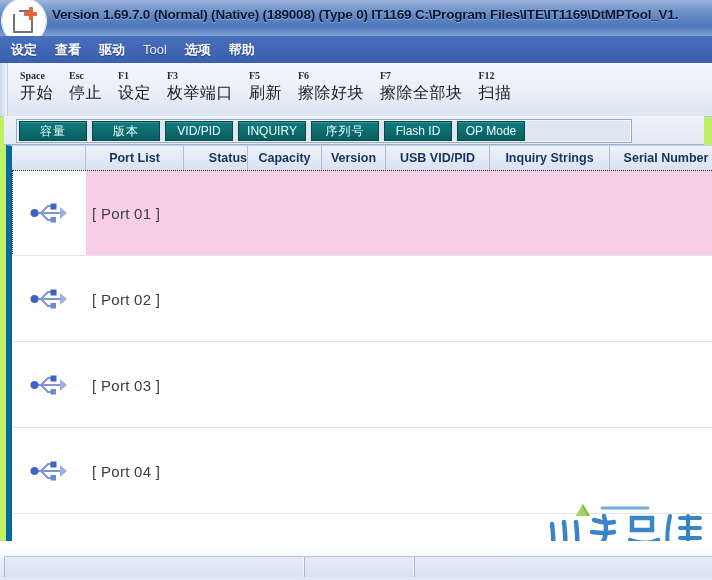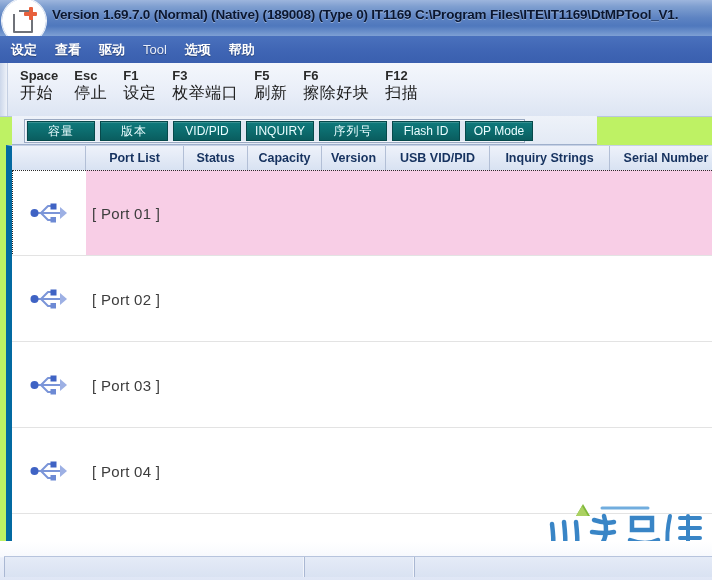--- a/index.html
+++ b/index.html
@@ -67,26 +67,26 @@
     border-bottom:1px solid #b9c6de;
     overflow:hidden;
   }
   .tb-edge{position:absolute;left:0;top:0;width:7px;height:53px;
     background:linear-gradient(to right,#ccd7ea,#eef2f9);border-right:1px solid #c4cfe2;}
   .tb-items{position:absolute;left:12px;top:0;height:53px;display:flex;align-items:flex-start;}
   .tb-btn{
     display:flex;flex-direction:column;align-items:flex-start;justify-content:flex-start;
     padding:6px 8px 0 8px;cursor:default;white-space:nowrap;
   }
-  .tb-key{font-size:13px;font-weight:bold;color:#2a2a2a;line-height:14px;}
+  .tb-key{font-size:10px;font-weight:bold;color:#2a2a2a;line-height:14px;font-family:Liberation Serif, serif;}
   .tb-lbl{font-size:16px;color:#1b1b1b;line-height:20px;letter-spacing:.5px;}
 
   
   .tabstrip{
-    position:absolute;left:12px;top:116px;width:585px;height:28px;
+    position:absolute;left:4px;top:116px;width:700px;height:28px;
     background:linear-gradient(to bottom,#eef2f9,#e3eaf5);
     border-bottom:1px solid #9fb0cc;
   }
   .tabstrip-inner{
     position:absolute;left:12px;top:3px;right:72px;height:22px;
     border:1px solid #9aa9c2;background:#dfe6f2;
     box-shadow:inset 0 0 0 1px #f3f6fb;
     display:flex;align-items:center;
   }
   .tab{
@@ -220,20 +220,24 @@
           <div class="tb-key">F3</div>
           <div class="tb-lbl">枚举端口</div>
         </div>
         <div class="tb-btn">
           <div class="tb-key">F5</div>
           <div class="tb-lbl">刷新</div>
         </div>
         <div class="tb-btn">
           <div class="tb-key">F6</div>
           <div class="tb-lbl">擦除好块</div>
+        </div>
+        <div class="tb-btn">
+          <div class="tb-key">F7</div>
+          <div class="tb-lbl">擦除全部块</div>
         </div>
         <div class="tb-btn">
           <div class="tb-key">F12</div>
           <div class="tb-lbl">扫描</div>
         </div>
       </div>
   </div>
 
   <div class="tabstrip">
     <div class="tabstrip-inner" id="tabstrip-inner">
@@ -244,21 +248,21 @@
         <div class="tab cjk">序列号</div>
         <div class="tab">Flash ID</div>
         <div class="tab">OP Mode</div>
       </div>
   </div>
 
   <div class="grid">
     <div class="grid-head" id="grid-head">
         <div class="hcell blank" style="width: 74px; flex: 0 0 74px;"></div>
         <div class="hcell" style="width: 98px; flex: 0 0 98px;">Port List</div>
-        <div class="hcell" style="width: 64px; flex: 0 0 64px;">Status</div>
+        <div class="hcell" style="width: 64px; flex: 0 0 64px; text-align: right;">Status</div>
         <div class="hcell" style="width: 74px; flex: 0 0 74px;">Capacity</div>
         <div class="hcell" style="width: 64px; flex: 0 0 64px;">Version</div>
         <div class="hcell" style="width: 104px; flex: 0 0 104px;">USB VID/PID</div>
         <div class="hcell" style="width: 120px; flex: 0 0 120px;">Inquiry Strings</div>
         <div class="hcell" style="width: 113px; flex: 0 0 113px;">Serial Number</div>
       </div>
     <div class="grid-body" id="grid-body">
         <div class="row selected">
           <div class="cell-icon">
             <svg class="usb" viewBox="0 0 40 22">

